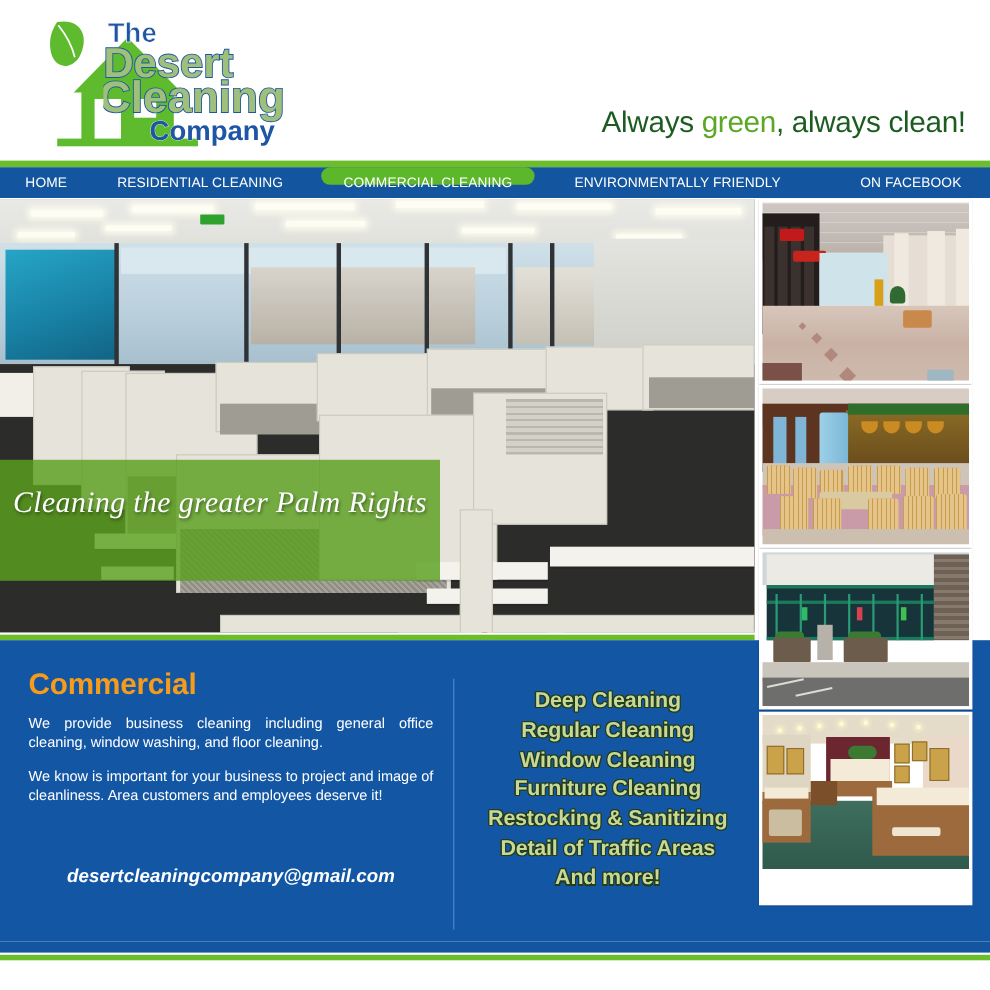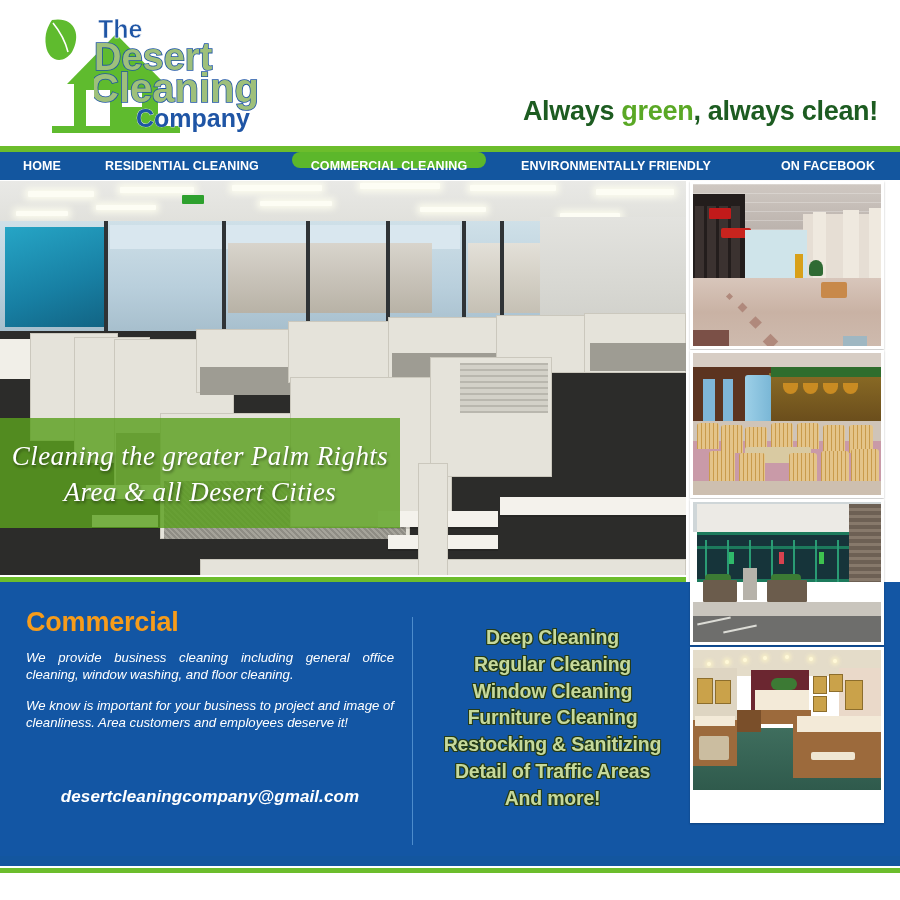--- a/index.html
+++ b/index.html
@@ -12,32 +12,32 @@
   .page{position:relative;width:900px;height:900px;background:#fff;}
 
   
   .header{position:absolute;left:0;top:0;width:900px;height:146px;background:#fff;}
 
   .logo{position:absolute;left:22px;top:8px;width:270px;height:130px;}
   .logo svg{display:block;}
 
   .tagline{
     position:absolute;right:22px;top:96px;
-    font-size:27px;font-weight:bold;color:#1d5c21;
+    font-size:27px;font-weight:normal;color:#1d5c21;
     letter-spacing:-0.3px;white-space:nowrap;
   }
   .tagline .grn{color:#5aa825;}
 
   
   .navgreen{position:absolute;left:0;top:146px;width:900px;height:6px;background:#6cbd2c;}
   .navbar{position:absolute;left:0;top:152px;width:900px;height:28px;background:#13569f;}
   .navinner{position:relative;width:900px;height:28px;}
   .navitem{
     position:absolute;top:0;height:16px;line-height:28px;
-    color:#ffffff;font-size:12.5px;font-weight:bold;letter-spacing:0.1px;
+    color:#ffffff;font-size:12.5px;font-weight:normal;letter-spacing:0.1px;
     white-space:nowrap;cursor:pointer;text-align:center;
   }
   .navitem.active{
     background:#5cb72b;border-radius:14px;color:#ffffff;
   }
   .n0{left:14px;width:56px;}
   .n1{left:96px;width:172px;}
   .n2{left:292px;width:194px;}
   .n3{left:510px;width:212px;}
   .n4{left:770px;width:116px;}
@@ -87,21 +87,21 @@
 
   
   .midgreen{position:absolute;left:0;top:577px;width:686px;height:5px;background:#6cbd2c;}
   .body{position:absolute;left:0;top:582px;width:900px;height:274px;background:#1356a4;}
 
   .col-left{position:absolute;left:26px;top:607px;width:368px;}
   .h-commercial{
     color:#f79c1a;font-size:27px;font-weight:bold;letter-spacing:-0.2px;margin:0 0 4px 0;
   }
   .ptxt{
-    color:#ffffff;font-size:13.2px;font-style:italic;line-height:17px;
+    color:#ffffff;font-size:13.2px;line-height:17px;
     text-align:justify;margin:11px 0 14px 0;
   }
   .vdiv{position:absolute;left:412px;top:617px;width:1px;height:228px;background:#4d8ccc;}
 
   .contact{position:absolute;left:26px;top:786px;width:368px;text-align:center;color:#fff;}
   .contact .c1{font-size:17px;font-weight:bold;letter-spacing:.1px;line-height:22px;}
   .contact .c2{font-size:17px;font-weight:bold;letter-spacing:.1px;line-height:22px;font-style:italic;}
 
   .col-right{position:absolute;left:425px;top:624px;width:255px;text-align:center;}
   .svc{
@@ -309,21 +309,20 @@
 
       <div class="chair">
         
         
       </div>
 
     </div>
 
     <div class="herobanner">
       <div class="line hb1">Cleaning the greater Palm Rights</div>
-      <div class="line hb2">Area &amp; all Desert Cities</div>
     </div>
   </div>
 
   <div class="midgreen"></div>
   <div class="body"></div>
 
   <div class="col-left">
     <div class="h-commercial">Commercial</div>
     <p class="ptxt">We provide business cleaning including general office cleaning, window washing, and floor cleaning.</p>
     <p class="ptxt">We know is important for your business to project and image of cleanliness. Area customers and employees deserve it!</p>

